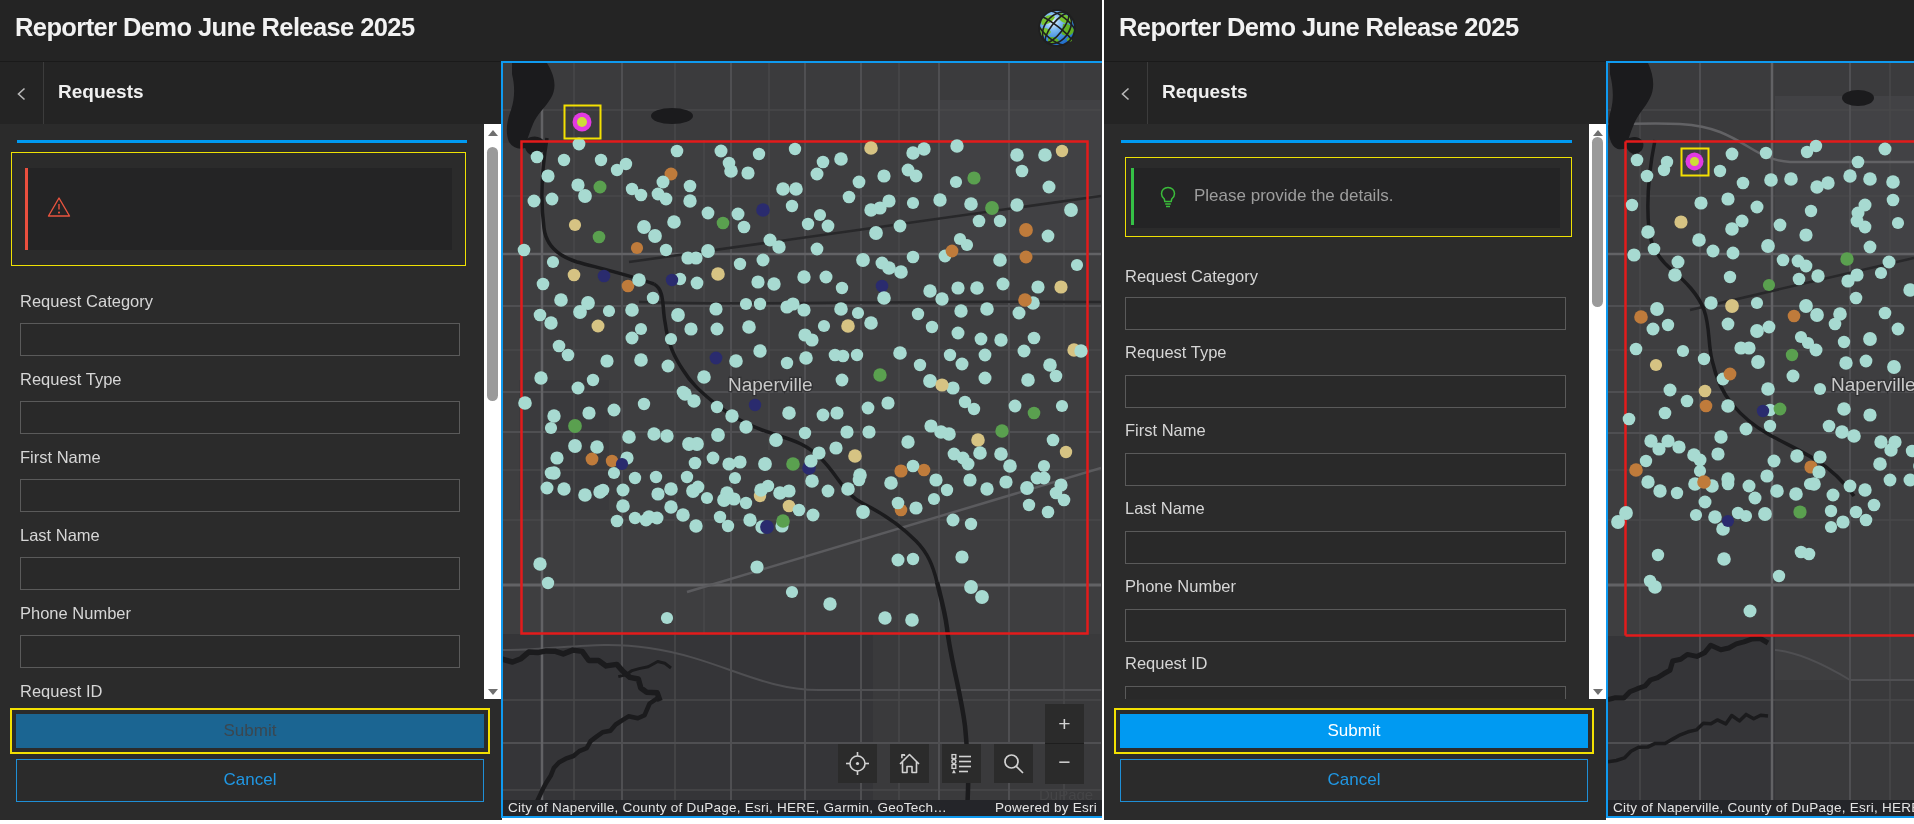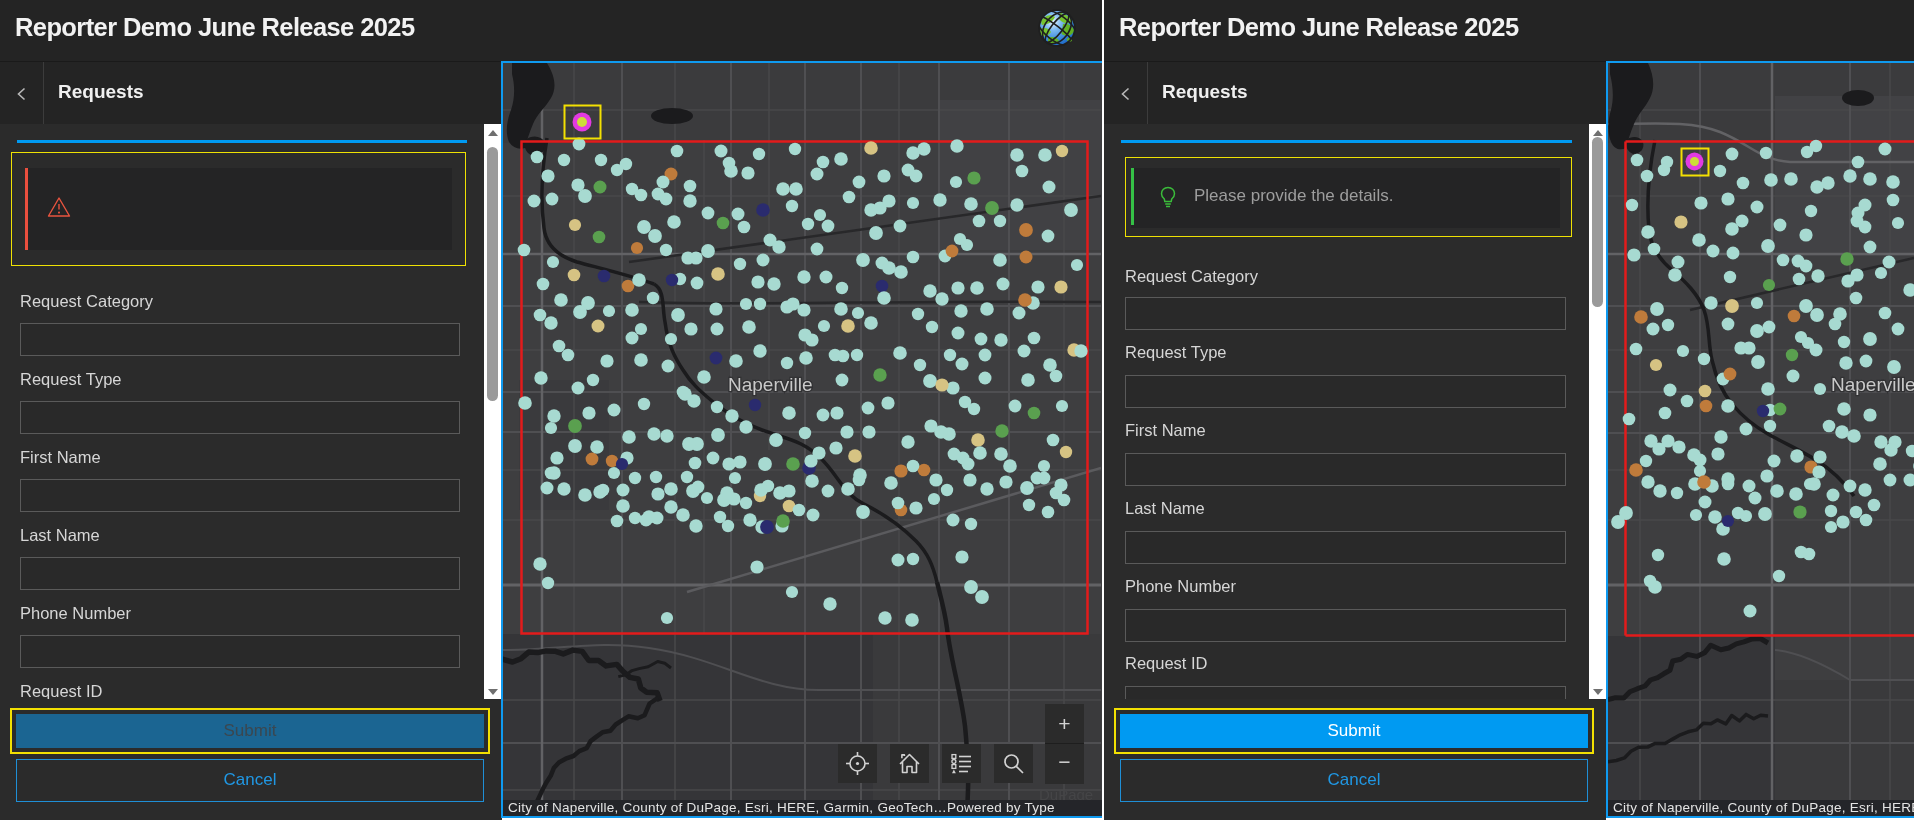--- a/index.html
+++ b/index.html
@@ -532,23 +532,23 @@
         </svg></div>
     <div class="abs" style="left:491px;top:681px;width:39px;height:39px;background:#2b2b2b"><svg width="39" height="39" viewBox="0 0 39 39">
           <circle cx="17.5" cy="17.5" r="6.5" fill="none" stroke="#d2d2d2" stroke-width="1.7"></circle>
           <line x1="22.3" y1="22.3" x2="29" y2="29" stroke="#d2d2d2" stroke-width="1.7"></line>
         </svg></div>
     <div class="abs" style="left:542px;top:641px;width:39px;height:80px;background:#2b2b2b;color:#d2d2d2;font-size:21px;text-align:center">
       <div style="height:40px;line-height:40px;border-bottom:1px solid #1e1e1e">+</div>
       <div style="height:39px;line-height:36px">−</div>
     </div>
 
-    <div class="abs" style="left:0;top:737px;width:599px;height:16px;background:#242529;color:#e4e4e4;font-size:13.5px;letter-spacing:0.25px;line-height:16px;padding:0 5px;white-space:nowrap;overflow:hidden;display:flex;justify-content:flex-start">
+    <div class="abs" style="left:0;top:737px;width:599px;height:16px;background:#242529;color:#e4e4e4;font-size:13.5px;letter-spacing:0.25px;line-height:16px;padding:0 5px;white-space:nowrap;overflow:hidden;display:flex;justify-content:space-between">
         <span>City of Naperville, County of DuPage, Esri, HERE, Garmin, GeoTech…</span>
-        <span>Powered by Type</span>
+        <span>Powered by Esri</span>
       </div>
   </div>
 </div>
 
 <div class="abs" style="left:1104px;top:0;width:810px;height:824px;overflow:hidden">
   <div class="abs" style="left:0;top:0;width:502px;height:820px;background:#2b2b2b"></div>
 
   <div class="abs" style="left:0;top:0;width:810px;height:61px;background:#242424">
     <div class="abs" style="left:15px;top:13px;font-size:25.5px;font-weight:600;color:#f2f2f2;letter-spacing:-0.6px">Reporter Demo June Release 2025</div>
   </div>

